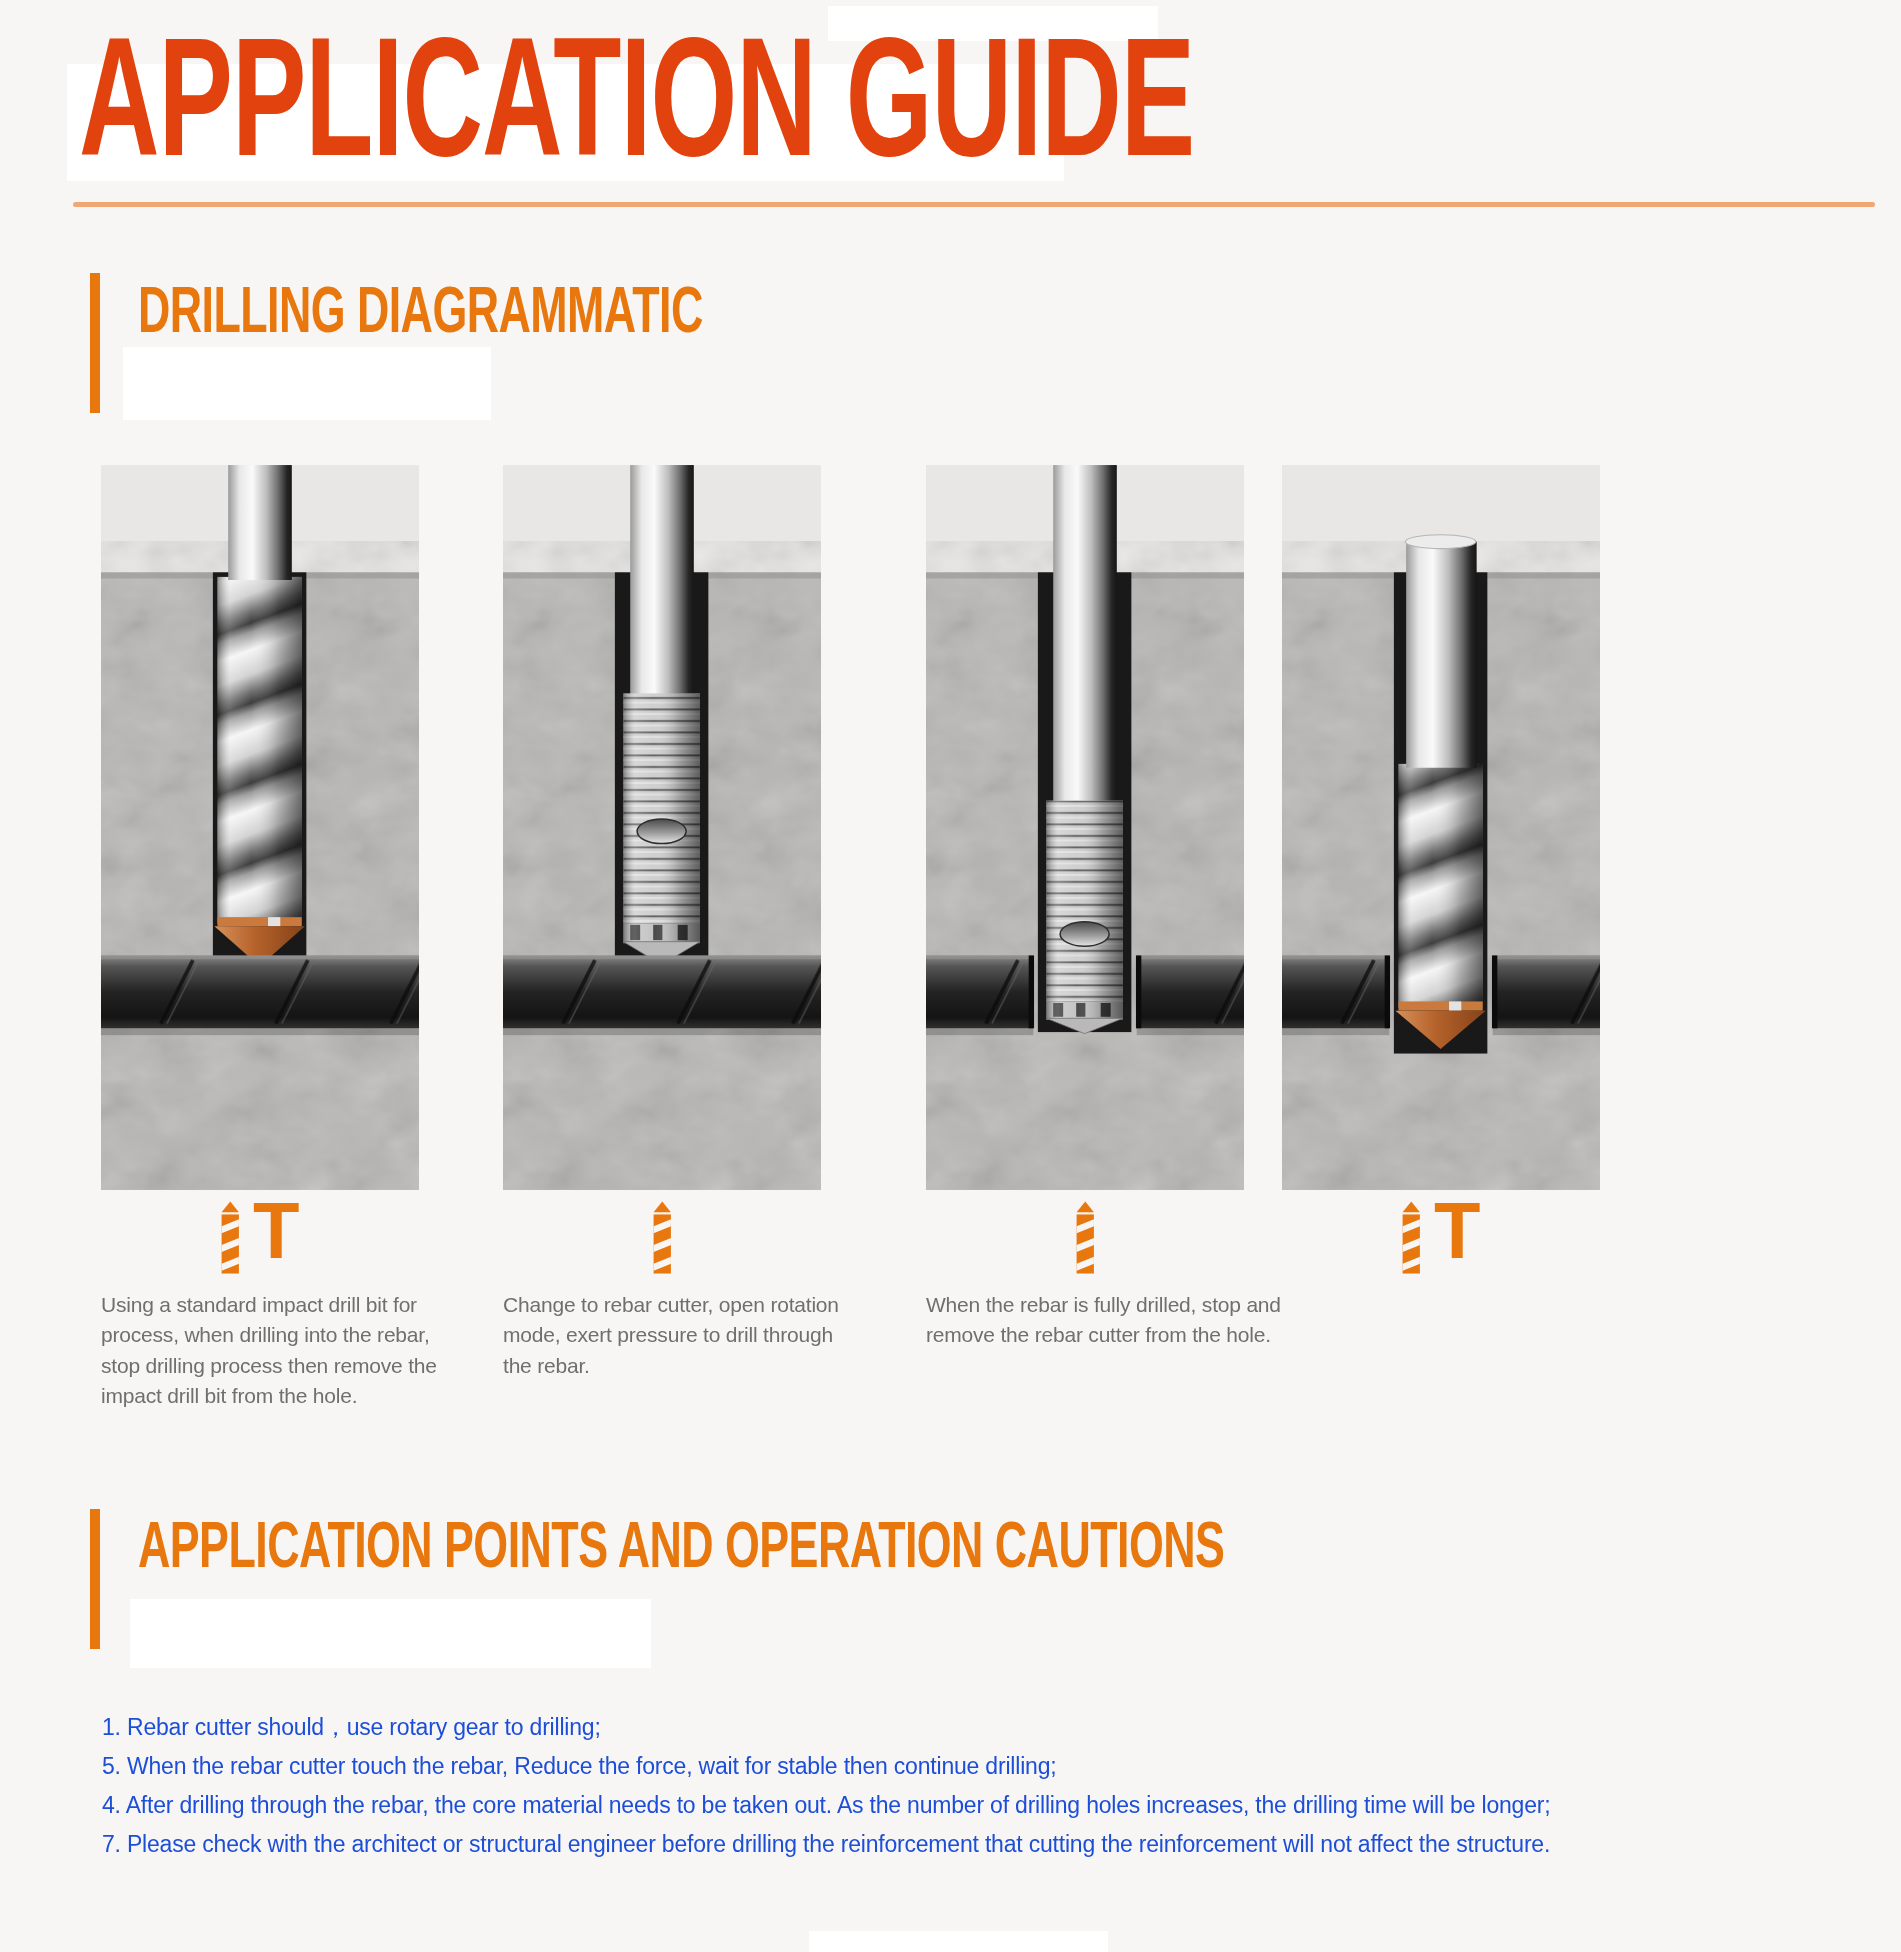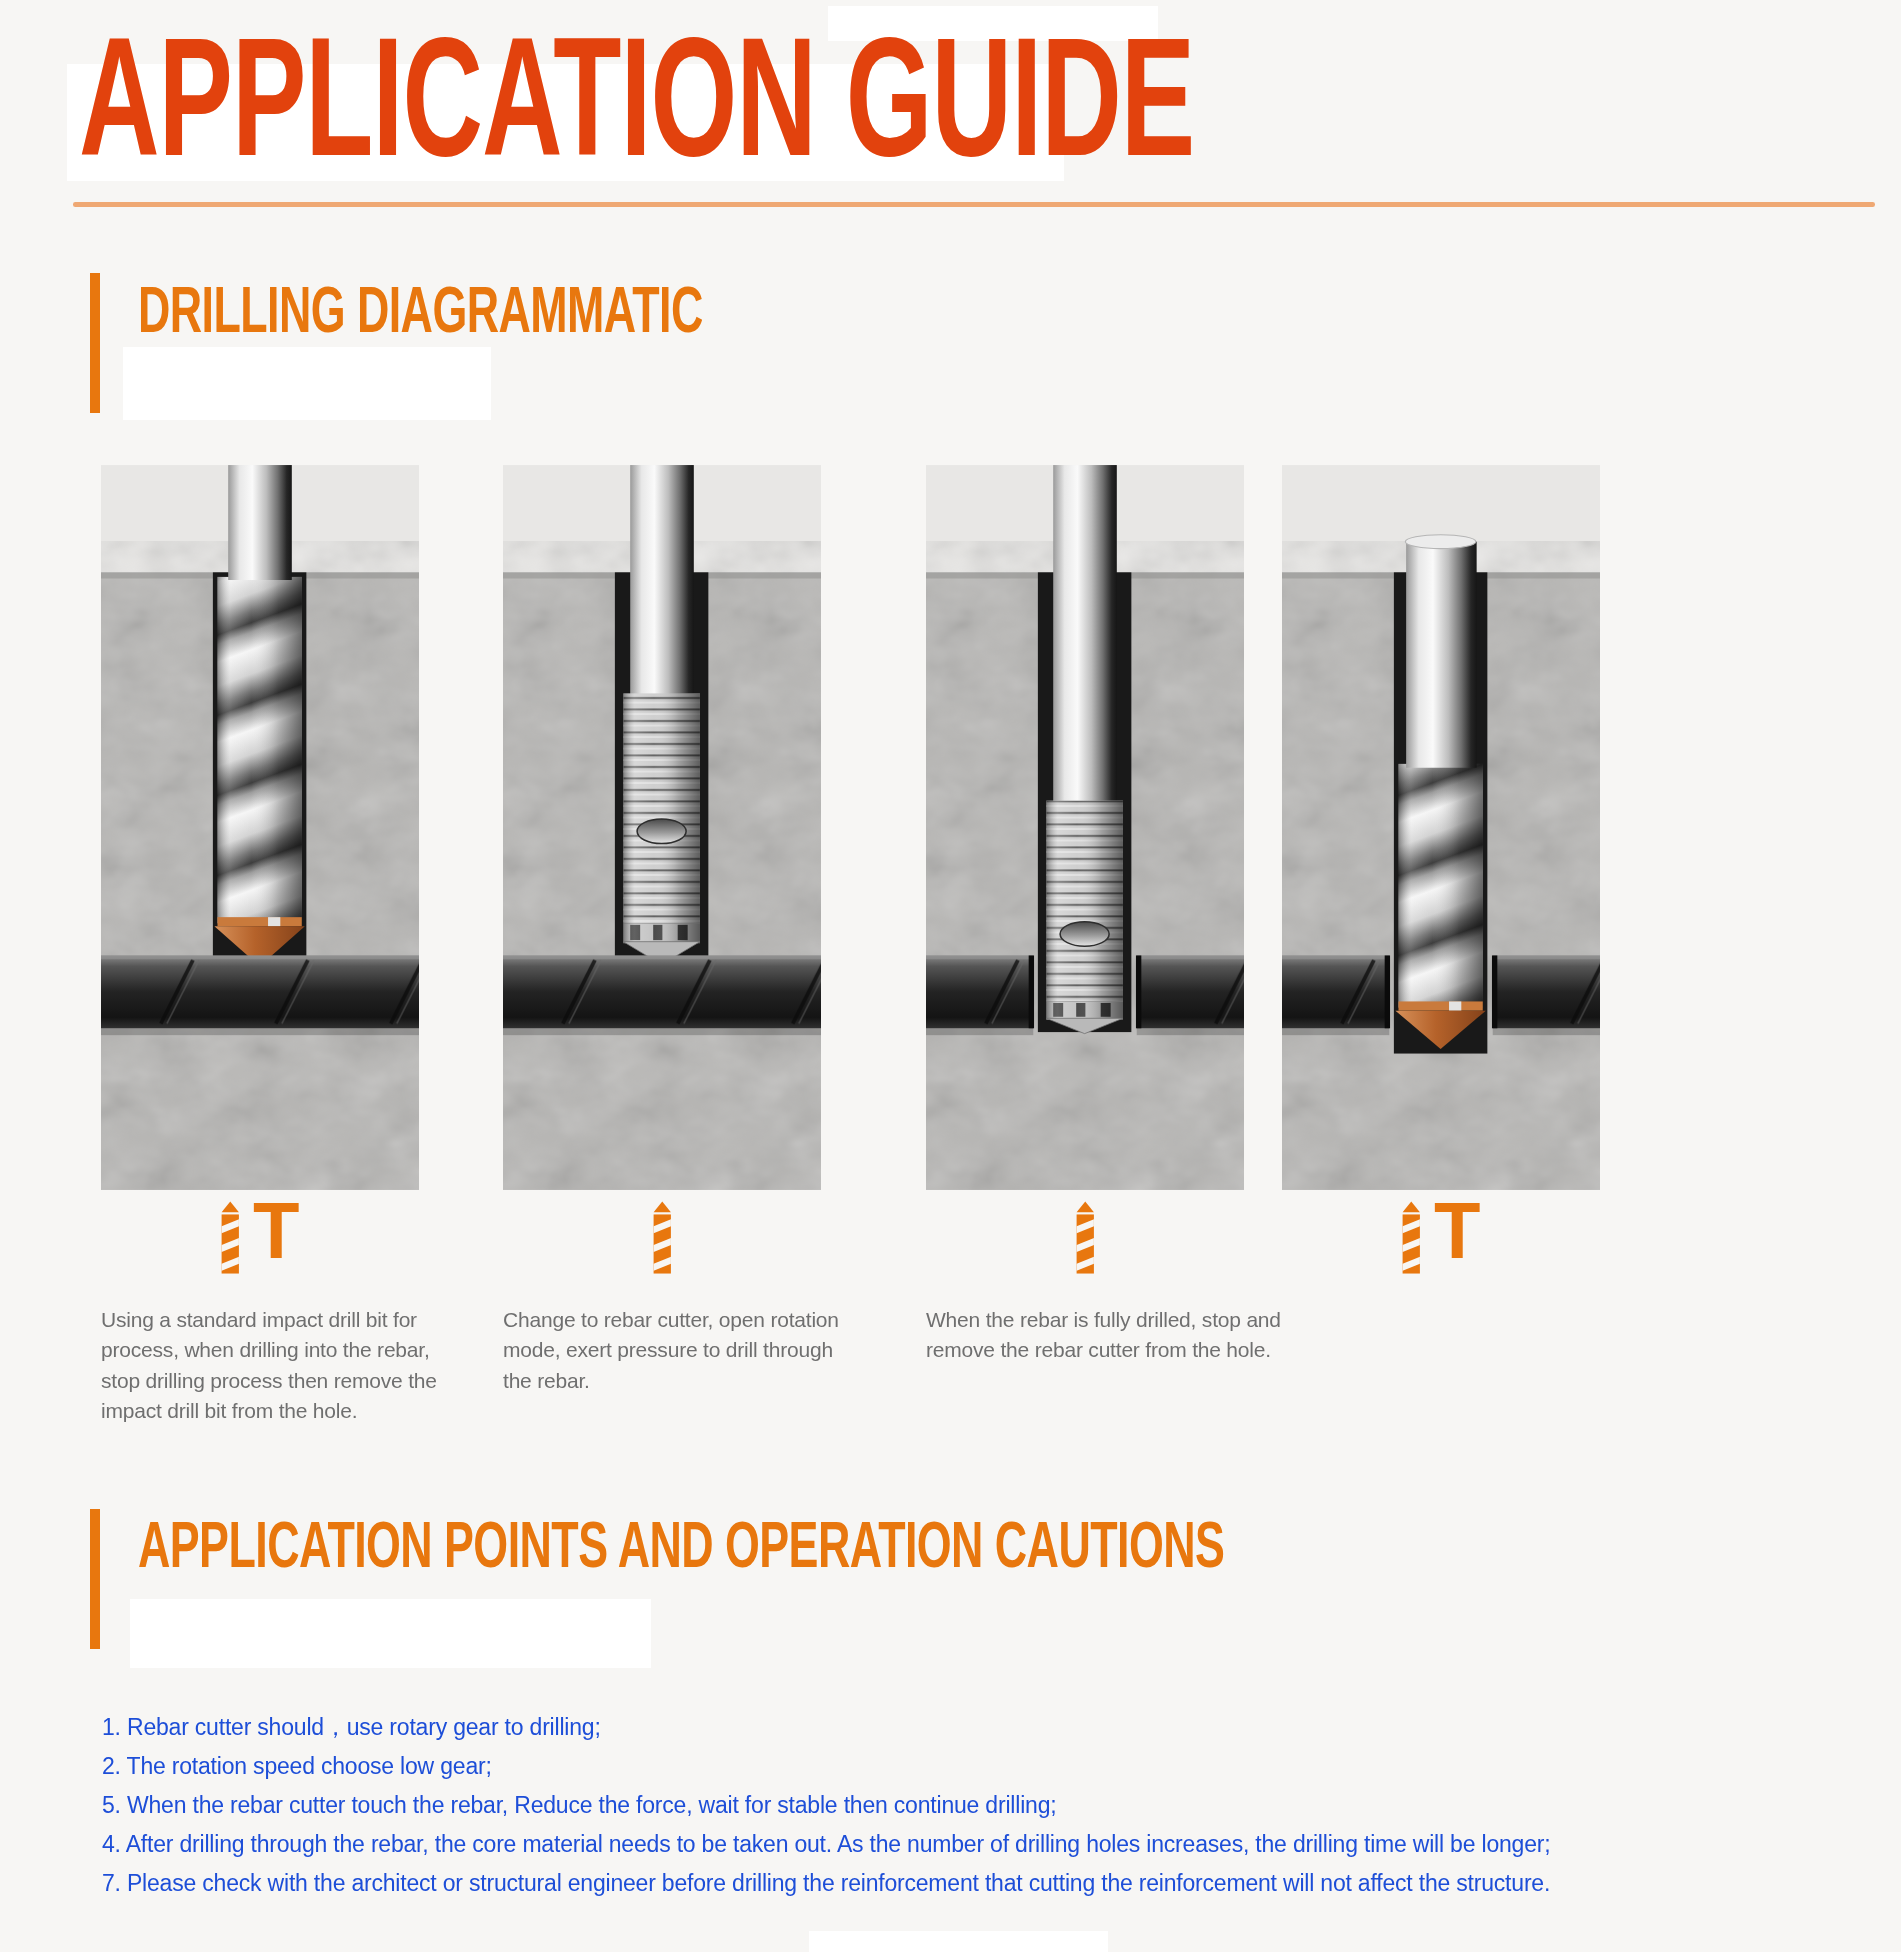--- a/index.html
+++ b/index.html
@@ -27,21 +27,21 @@
   .panel{display:block;width:318px;height:725px;}
   .icon-row{
     width:318px;height:77px;margin-top:9.2px;display:flex;
     justify-content:center;align-items:flex-start;gap:10.7px;
   }
   .t-label{
     font-size:80px;line-height:63px;font-weight:bold;color:#e8770e;
     transform:scaleX(0.95);transform-origin:left top;
   }
   .step-text{
-    margin-top:29px;width:362px;font-size:21px;line-height:1.44;
+    margin-top:14px;width:362px;font-size:21px;line-height:1.44;
     color:#6f6f6f;letter-spacing:-0.2px;
   }
   .cautions-list{position:absolute;left:102px;top:1708px;width:1748px;}
   .caution-item{
     font-size:23px;line-height:39px;color:#1d4ed8;letter-spacing:-0.2px;
     white-space:nowrap;
   }
 </style>
 </head>
 <body>
@@ -293,18 +293,17 @@
     </svg>
     <span class="t-label">T</span>
   </div>
 </div>
 
 <div class="sec-bar" style="left:90px;top:1509px;"></div>
 <div class="sec-title" style="left:138px;top:1513px;">APPLICATION POINTS AND OPERATION CAUTIONS</div>
 
 <div class="cautions-list">
   <div class="caution-item">1. Rebar cutter should，use rotary gear to drilling;</div>
-  <div class="caution-item">2. The rotation speed choose low gear;</div>
   <div class="caution-item">5. When the rebar cutter touch the rebar, Reduce the force, wait for stable then continue drilling;</div>
   <div class="caution-item">4. After drilling through the rebar, the core material needs to be taken out. As the number of drilling holes increases, the drilling time will be longer;</div>
   <div class="caution-item">7. Please check with the architect or structural engineer before drilling the reinforcement that cutting the reinforcement will not affect the structure.</div>
 </div>
 
 
 </body></html>

